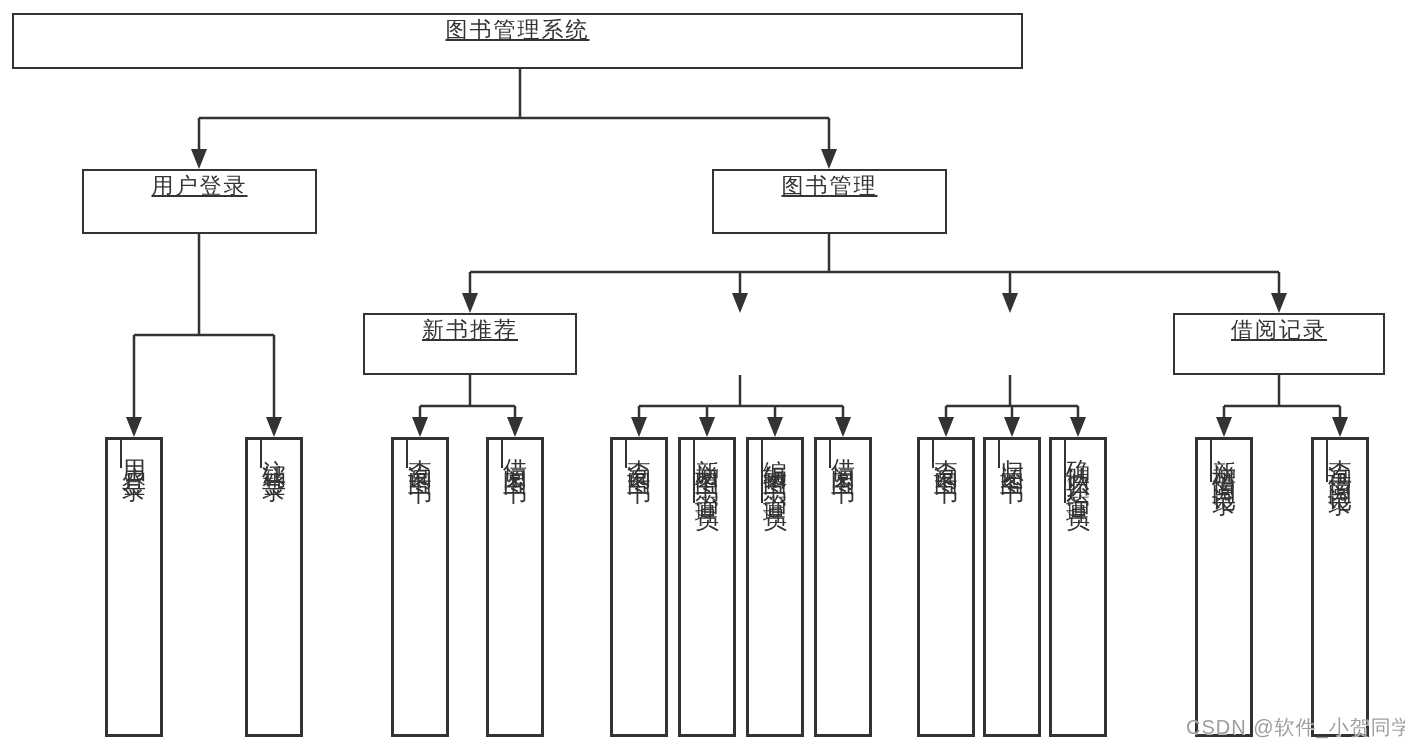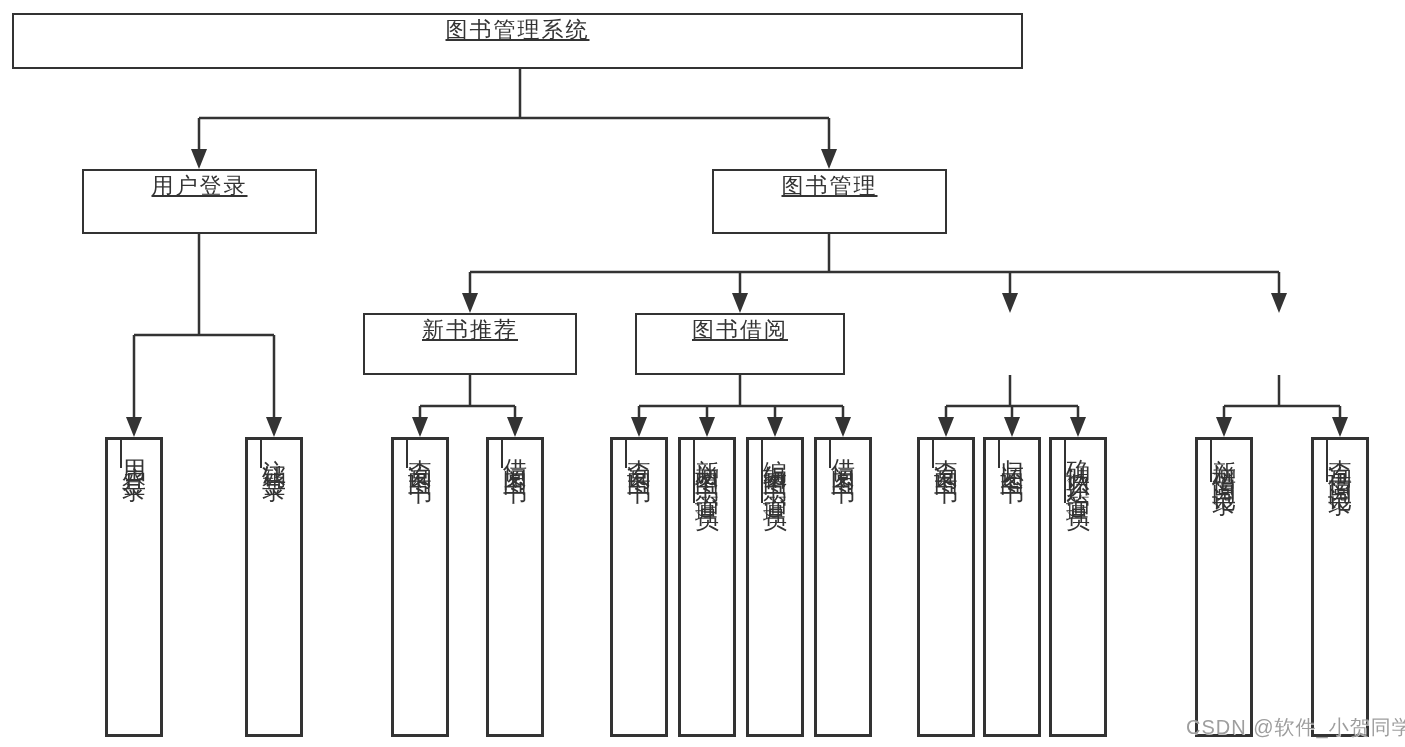--- a/index.html
+++ b/index.html
@@ -114,22 +114,22 @@
   <div class="box h" style="left:82px;top:169px;width:235px;height:65px">
     <span>用户登录</span>
   </div>
   <div class="box h" style="left:363px;top:313px;width:214px;height:62px">
     <span>新书推荐</span>
   </div>
 
   <div class="box h" style="left:712px;top:169px;width:235px;height:65px">
     <span>图书管理</span>
   </div>
-  <div class="box h" style="left:635px;top:313px;width:210px;height:62px">
-    <span>图书借阅</span>
+  <div class="box h" style="left:1173px;top:313px;width:212px;height:62px">
+    <span>借阅记录</span>
   </div>
 
   <div class="box v" style="left:105px;top:437px;width:58px;height:300px">
     <span>用户登录</span>
   </div>
   <div class="box v" style="left:245px;top:437px;width:58px;height:300px">
     <span>注销登录</span>
   </div>
 
   <div class="box v" style="left:391px;top:437px;width:58px;height:300px">

